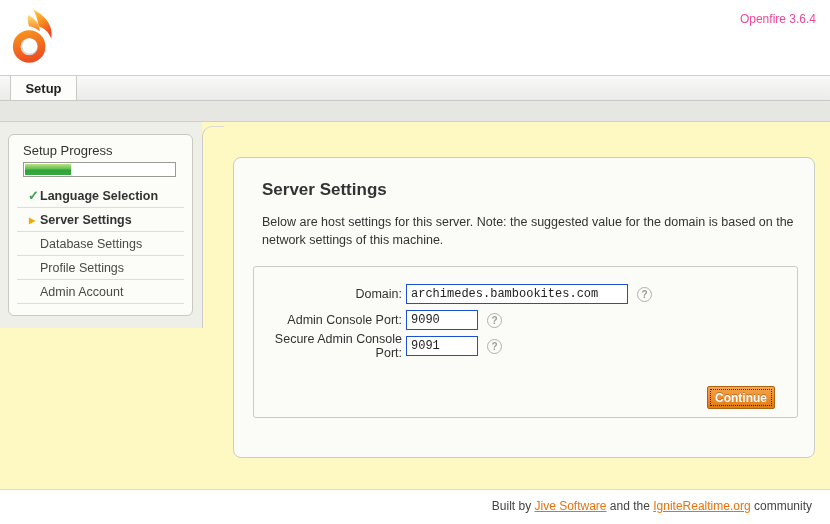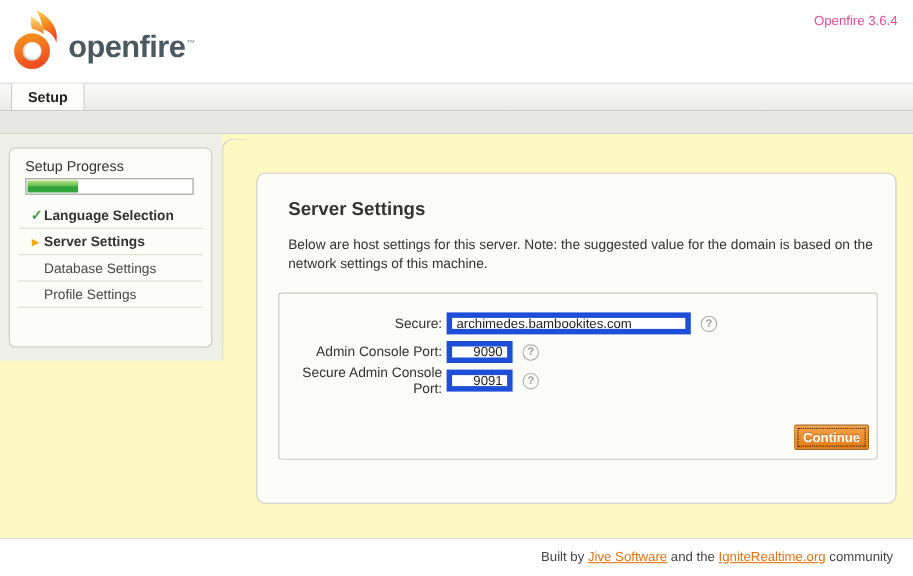--- a/index.html
+++ b/index.html
@@ -72,32 +72,32 @@
   .card p { font-size:12.5px; color:#333; line-height:1.45; margin:13px 0 0 28px; width:540px; }
 
   .form-box {
     position:absolute; left:19px; top:108px; width:545px; height:152px;
     border:1px solid #ccccc6; border-radius:3px;
   }
   .form-row { position:relative; height:26px; margin-top:0; display:flex; align-items:center; }
   .form-row.first { margin-top:14px; }
   .form-label { width:148px; text-align:right; font-size:12.5px; color:#333; flex:none; }
   .form-input {
-    margin-left:4px; height:20px; border:5px solid #1d4ed8; background:#fff;
-    font-family:Liberation Sans, sans-serif; font-size:12px; color:#222; padding:0 4px;
+    margin-left:4px; height:20px; border:1px solid #1d4ed8; background:#fff;
+    font-family:Liberation Mono, monospace; font-size:12px; color:#222; padding:0 4px;
   }
   .input-domain { width:222px; }
-  .input-port { width:60px;text-align:right; }
+  .input-port { width:72px; }
   .help-icon {
     margin-left:9px; width:15px; height:15px; border:1px solid #b0b0b0; border-radius:50%;
     color:#9a9a9a; font-size:10px; font-weight:bold; text-align:center; line-height:13px;
     cursor:pointer; flex:none;
   }
   .continue-btn {
-    position:absolute; right:7px; bottom:8px; width:68px; height:23px;
+    position:absolute; right:22px; bottom:8px; width:68px; height:23px;
     background:linear-gradient(#f6a54c,#ec8a26 60%,#e07c17);
     border:1px solid #aa6414; border-radius:2px;
     color:#fff; font-weight:bold; font-size:12px; font-family:"Liberation Sans", sans-serif;
     text-shadow:0 -1px 0 rgba(0,0,0,0.25);
     outline:1px dotted rgba(20,20,20,0.85); outline-offset:-4px; cursor:pointer;
   }
 
   
   .footer {
     height:35px; border-top:1px solid #dcdcd6; background:#fff;
@@ -125,21 +125,20 @@
           <stop offset="0" stop-color="#f89b1c"></stop>
           <stop offset="1" stop-color="#ee4d22"></stop>
         </linearGradient>
       </defs>
       <path d="M24 1 C36 7 46 18 43 32 C41 25 36 21 30 19 C29 12 27 6 24 1 Z" fill="url(#gFlame)"></path>
       <path d="M19 7 C27 11 31 17 31 24 C27 21 23 19 20 19 C18.5 15 18.5 11 19 7 Z" fill="url(#gFlame2)"></path>
       <circle cx="20" cy="40" r="17" fill="url(#gRing)"></circle>
       <circle cx="20" cy="40" r="9" fill="#d9d9d9"></circle>
       <circle cx="20.5" cy="39.5" r="7.8" fill="#ffffff"></circle>
     </svg>
-    <div class="logo-text"><span>openfire</span><span class="logo-tm">™</span></div>
   </div>
   <div class="version">Openfire 3.6.4</div>
 </div>
 
 <div class="tabbar">
   <div class="tab">Setup</div>
 </div>
 <div class="subband"></div>
 
 <div class="content">
@@ -159,30 +158,33 @@
       <li class="current">
         <span class="step-arrow">▶</span>
         <span>Server Settings</span>
       </li>
       <li>
         <span>Database Settings</span>
       </li>
       <li>
         <span>Profile Settings</span>
       </li>
+      <li>
+        <span>Admin Account</span>
+      </li>
     </ul>
   </div>
 
   <div class="card">
     <h2>Server Settings</h2>
     <p>Below are host settings for this server. Note: the suggested value for the domain is based on the network settings of this machine.</p>
 
     <div class="form-box">
       <div class="form-row first">
-        <label class="form-label">Secure:</label>
+        <label class="form-label">Domain:</label>
         <input class="form-input input-domain" type="text" value="archimedes.bambookites.com" style="">
         <span class="help-icon">?</span>
       </div>
       <div class="form-row">
         <label class="form-label">Admin Console Port:</label>
         <input class="form-input input-port" type="text" value="9090" style="">
         <span class="help-icon">?</span>
       </div>
       <div class="form-row">
         <label class="form-label">Secure Admin Console Port:</label>

